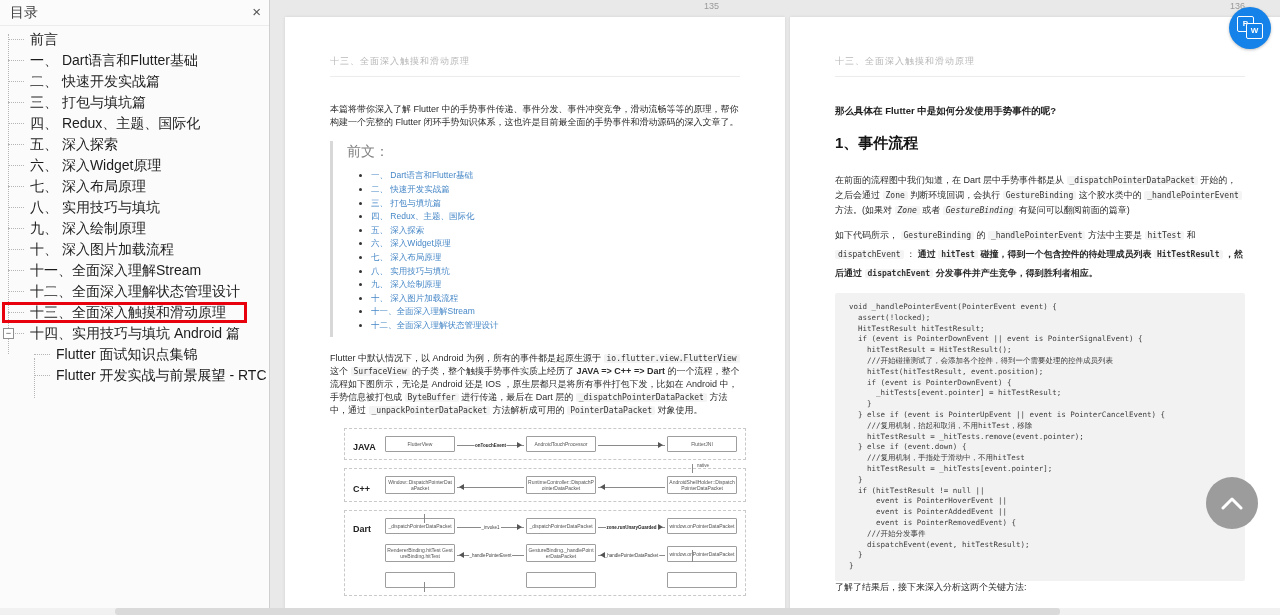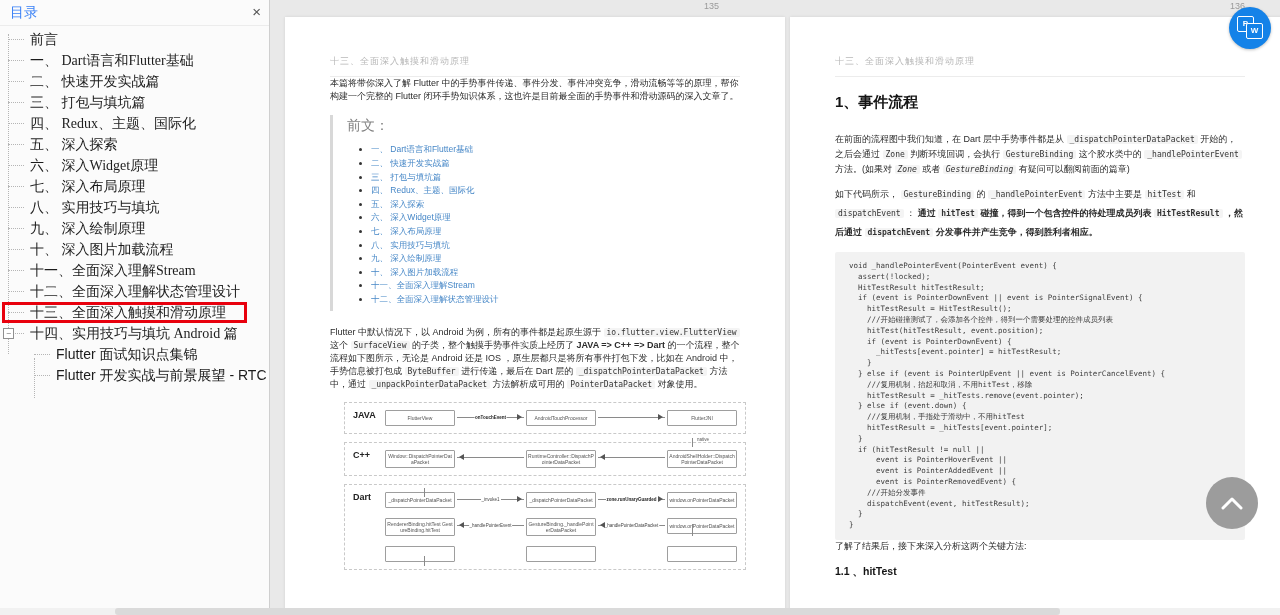--- a/index.html
+++ b/index.html
@@ -3,64 +3,64 @@
 <meta charset="utf-8">
 <style>
   html,body{margin:0;padding:0;background:#cfcfcf;}
   #app{position:relative;width:1280px;height:615px;background:#e9e9e9;overflow:hidden;
        font-family:"Liberation Sans","DejaVu Sans",sans-serif;color:#222;}
 
   
   #sidebar{position:absolute;left:0;top:0;width:270px;height:615px;background:#fbfbfb;
            border-right:1px solid #cfcfcf;box-sizing:border-box;z-index:5;}
   .sb-head{position:relative;height:25px;line-height:25px;border-bottom:1px solid #ececec;}
-  .sb-title{position:absolute;left:10px;top:0;font-size:14px;color:#3b82f6;}
+  .sb-title{position:absolute;left:10px;top:0;font-size:14px;color:#404040;}
   .sb-close{position:absolute;right:8px;top:0;font-size:15px;color:#555;cursor:pointer;line-height:24px;}
   #tree{position:relative;padding-top:3px;}
   .guide{position:absolute;border-left:1px dotted #b5b5b5;width:0;}
   .g1{left:8px;top:8px;height:320px;}
   .g2{left:34px;top:332px;height:40px;}
   .tree-item{position:relative;height:21px;line-height:21px;font-size:14px;color:#1c1c1c;
              white-space:nowrap;overflow:hidden;cursor:pointer;}
-  .tree-item.d0{padding-left:30px;font-family:Liberation Serif, serif;}
+  .tree-item.d0{padding-left:30px;}
   .tree-item.d1{padding-left:56px;}
   .tree-item.d0::before{content:"";position:absolute;left:8px;top:10px;width:16px;border-top:1px dotted #b5b5b5;}
   .tree-item.d1::before{content:"";position:absolute;left:34px;top:10px;width:16px;border-top:1px dotted #b5b5b5;}
   .tree-item.hl::after{content:"";position:absolute;left:2px;right:22px;top:0px;bottom:0px;
                        border:3px solid #e8000d;pointer-events:none;}
   .expander{position:absolute;left:3px;top:5px;width:9px;height:9px;border:1px solid #8f8f8f;
             background:#fff;font-size:9px;line-height:8px;text-align:center;color:#444;z-index:2;}
 
   
   #content{position:absolute;left:270px;top:0;right:0;bottom:0;}
   .pagenum{position:absolute;top:1px;font-size:9px;color:#9a9a9a;}
   .page{position:absolute;top:17px;width:500px;height:598px;background:#fff;
         box-sizing:border-box;padding:38px 45px 0 45px;overflow:hidden;
         box-shadow:0 0 3px rgba(0,0,0,.10);}
   #page-left{left:15px;}
   #page-right{left:520px;}
   .ph{font-size:9px;color:#b8b8b8;letter-spacing:1px;}
   .phr{border:none;border-top:1px solid #ececec;margin:8px 0 0 0;}
   .body3{font-size:9px;line-height:13.2px;color:#2b2b2b;margin:0;}
-  #page-left .p1{}
+  #page-left .p1{margin-top:26px;}
   blockquote{margin:12px 0 0 0;padding:2px 0 2px 14px;border-left:3px solid #d8d8d8;}
   .qlabel{font-size:14px;color:#828282;}
   blockquote ul{margin:8px 0 2px 0;padding-left:24px;}
   blockquote li{font-size:8.5px;line-height:13.6px;color:#333;}
   blockquote a{color:#4687c7;text-decoration:none;cursor:pointer;}
   .p2{margin-top:15px;}
   .ic{font-family:"DejaVu Sans Mono","Liberation Mono",monospace;font-size:8px;
       background:#f4f4f4;color:#333;padding:0 3px;border-radius:2px;}
   .ic.it{font-style:italic;}
   .ic.bd{font-weight:bold;}
 
   
   #diagram{position:relative;margin:10px 0 0 14px;width:402px;}
   .dsec{border:1px dashed #c9c9c9;margin-bottom:8px;padding:7px 8px;box-sizing:border-box;background:#fff;}
-  .drow{display:flex;align-items:flex-start;margin-top:10px;}
+  .drow{display:flex;align-items:flex-end;margin-top:10px;}
   .drow:first-child{margin-top:0;}
   .dlabel{flex:none;width:32px;font-size:9px;font-weight:bold;color:#222;}
   .dbox{flex:none;width:70px;min-height:16px;border:1px solid #9e9e9e;background:#fff;border-radius:1px;
         font-size:5px;line-height:6px;color:#555;text-align:center;display:flex;align-items:center;
         justify-content:center;padding:2px 1px;box-sizing:border-box;word-break:break-all;}
   .darrow{flex:1;position:relative;height:14px;margin:0 2px;}
   .darrow::before{content:"";position:absolute;left:0;right:0;top:7px;height:1px;background:#8a8a8a;}
   .darrow.ar::after{content:"";position:absolute;right:-1px;top:4px;border:3px solid transparent;border-left:5px solid #555;}
   .darrow.al::after{content:"";position:absolute;left:-1px;top:4px;border:3px solid transparent;border-right:5px solid #555;}
   .darrow.an::before{display:none;}
@@ -213,20 +213,21 @@
               <div class="darrow an"></div>
               <div class="dbox"></div>
             </div>
           </div>
         </div>
     </section>
 
     <section class="page" id="page-right">
       <div class="ph">十三、全面深入触摸和滑动原理</div>
       <hr class="phr">
+      <p class="qbold">那么具体在 Flutter 中是如何分发使用手势事件的呢?</p>
       <h2>1、事件流程</h2>
       <p class="body3 rp1"><span>在前面的流程图中我们知道，在 Dart 层中手势事件都是从 </span><code class="ic">_dispatchPointerDataPacket</code><span> 开始的，之后会通过 </span><code class="ic">Zone</code><span> 判断环境回调，会执行 </span><code class="ic">GestureBinding</code><span> 这个胶水类中的 </span><code class="ic">_handlePointerEvent</code><span> 方法。(如果对 </span><code class="ic it">Zone</code><span> 或者 </span><code class="ic it">GestureBinding</code><span> 有疑问可以翻阅前面的篇章)</span></p>
       <p class="body3 rp2"><span>如下代码所示， </span><code class="ic">GestureBinding</code><span> 的 </span><code class="ic">_handlePointerEvent</code><span> 方法中主要是 </span><code class="ic">hitTest</code><span> 和 </span><code class="ic">dispatchEvent</code><span> ： </span><b>通过 </b><code class="ic bd">hitTest</code><b> 碰撞，得到一个包含控件的待处理成员列表 </b><code class="ic bd">HitTestResult</code><b> ，然后通过 </b><code class="ic bd">dispatchEvent</code><b> 分发事件并产生竞争，得到胜利者相应。</b></p>
       <pre id="codeblock">void _handlePointerEvent(PointerEvent event) {
   assert(!locked);
   HitTestResult hitTestResult;
   if (event is PointerDownEvent || event is PointerSignalEvent) {
     hitTestResult = HitTestResult();
     ///开始碰撞测试了，会添加各个控件，得到一个需要处理的控件成员列表
     hitTest(hitTestResult, event.position);

